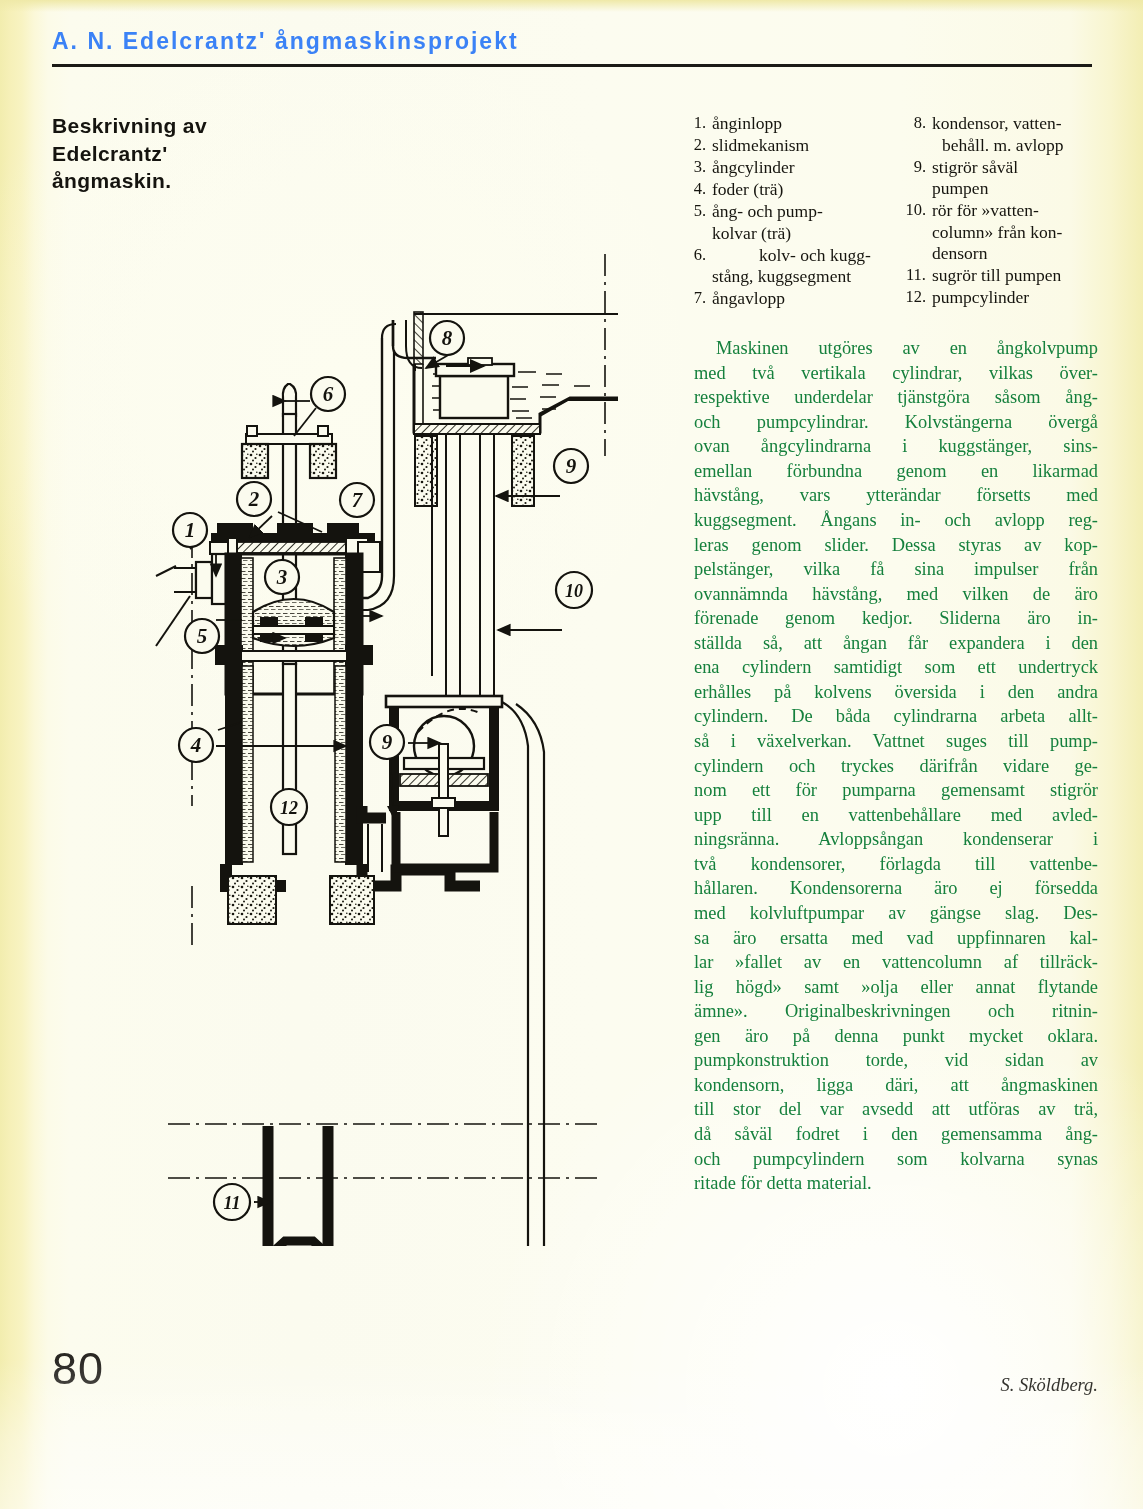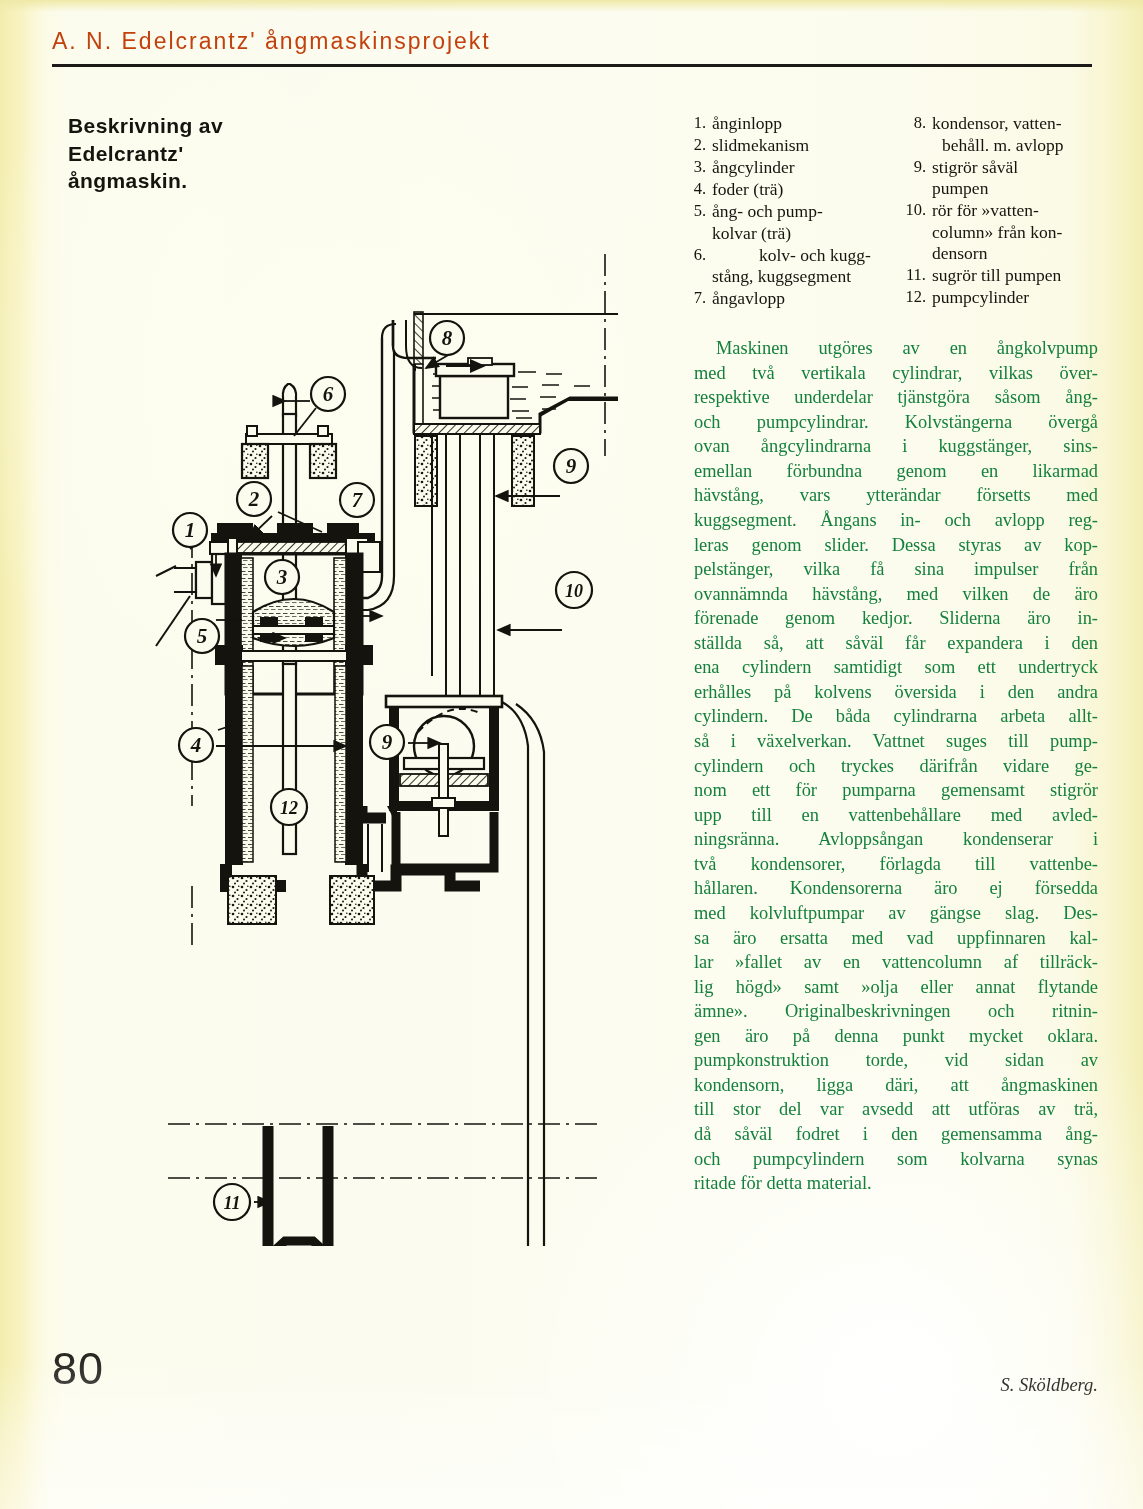--- a/index.html
+++ b/index.html
@@ -32,33 +32,33 @@
     pointer-events:none;
   }
   .content{position:absolute;inset:0;}
 
   
   #runhead{
     position:absolute;left:52px;top:28px;width:1040px;
   }
   #runhead .rh-text{
     font-family:"Liberation Sans", sans-serif;
-    font-size:23px;font-weight:400;letter-spacing:2.0px;
-    color:#c2410c;white-space:nowrap;
+    font-size:23px;font-weight:700;letter-spacing:2.0px;
+    color:#3b82f6;white-space:nowrap;
   }
   #runhead .rh-rule{
     margin-top:9px;height:3px;background:#1b1a16;width:1040px;
   }
 
   
   #sidecap{
     position:absolute;left:52px;top:112px;width:210px;
     font-family:"Liberation Sans", sans-serif;
     font-size:21px;font-weight:700;line-height:1.32;
-    color:#15140f;letter-spacing:.4px;margin-left:16px;
+    color:#15140f;letter-spacing:.4px;
   }
 
   
   #legend{
     position:absolute;left:680px;top:113px;width:432px;
     display:flex;gap:0px;
     font-size:17.5px;line-height:1.23;color:#16150f;
   }
   .legcol{width:216px;}
   .legrow{display:flex;align-items:flex-start;margin-bottom:.5px;}
@@ -205,21 +205,21 @@
       <span class="line">respektive underdelar tjänstgöra såsom ång-</span>
       <span class="line">och pumpcylindrar. Kolvstängerna övergå</span>
       <span class="line">ovan ångcylindrarna i kuggstänger, sins-</span>
       <span class="line">emellan förbundna genom en likarmad</span>
       <span class="line">hävstång, vars ytterändar försetts med</span>
       <span class="line">kuggsegment. Ångans in- och avlopp reg-</span>
       <span class="line">leras genom slider. Dessa styras av kop-</span>
       <span class="line">pelstänger, vilka få sina impulser från</span>
       <span class="line">ovannämnda hävstång, med vilken de äro</span>
       <span class="line">förenade genom kedjor. Sliderna äro in-</span>
-      <span class="line">ställda så, att såväl får expandera i den</span>
+      <span class="line">ställda så, att ångan får expandera i den</span>
       <span class="line">ena cylindern samtidigt som ett undertryck</span>
       <span class="line">erhålles på kolvens översida i den andra</span>
       <span class="line">cylindern. De båda cylindrarna arbeta allt-</span>
       <span class="line">så i växelverkan. Vattnet suges till pump-</span>
       <span class="line">cylindern och tryckes därifrån vidare ge-</span>
       <span class="line">nom ett för pumparna gemensamt stigrör</span>
       <span class="line">upp till en vattenbehållare med avled-</span>
       <span class="line">ningsränna. Avloppsångan kondenserar i</span>
       <span class="line">två kondensorer, förlagda till vattenbe-</span>
       <span class="line">hållaren. Kondensorerna äro ej försedda</span>

